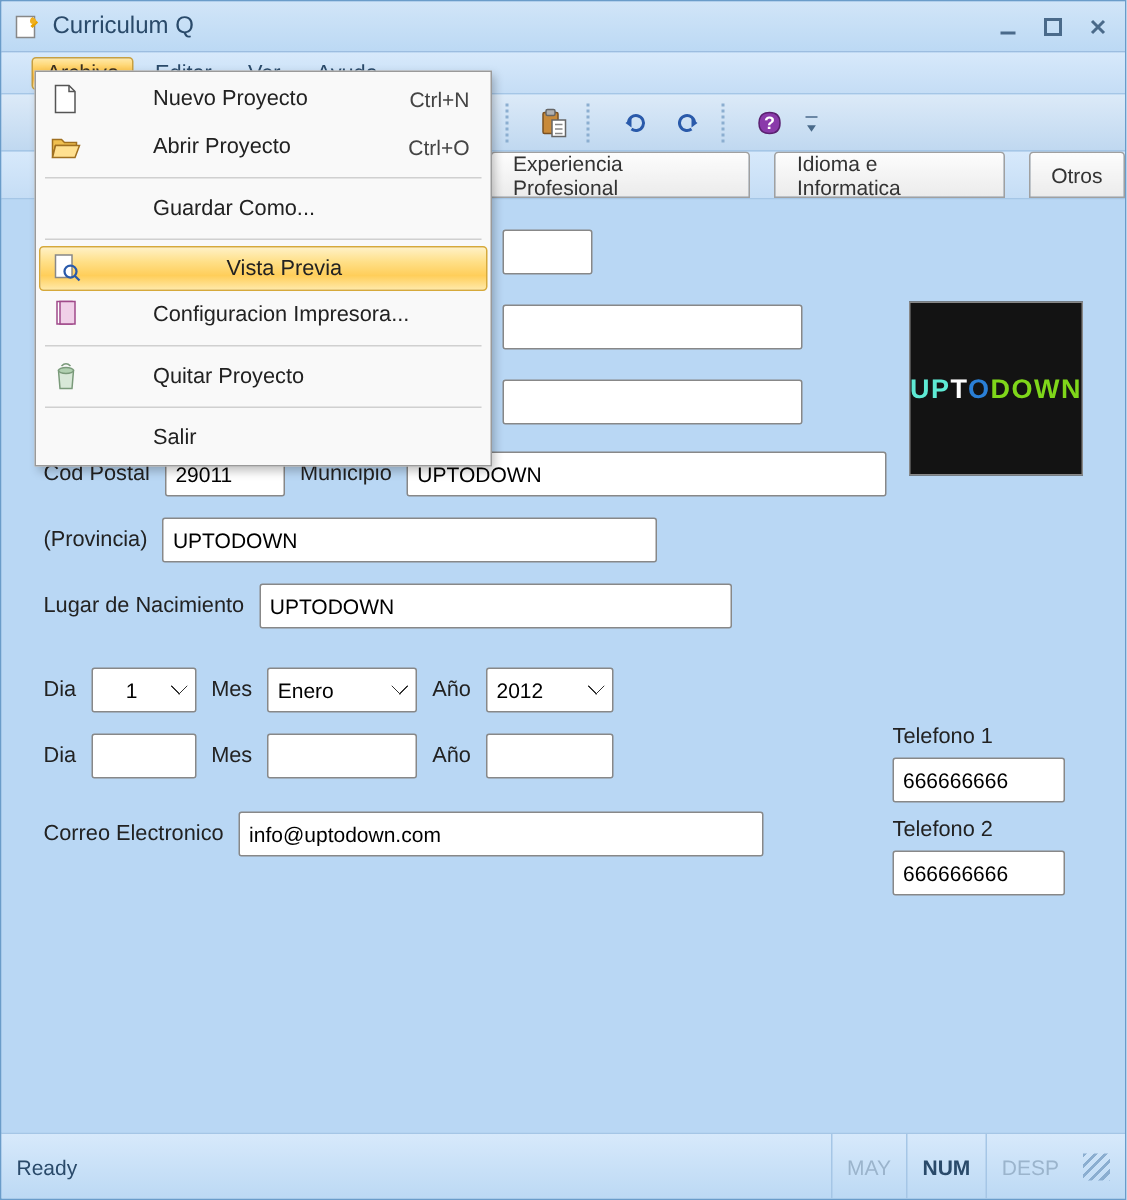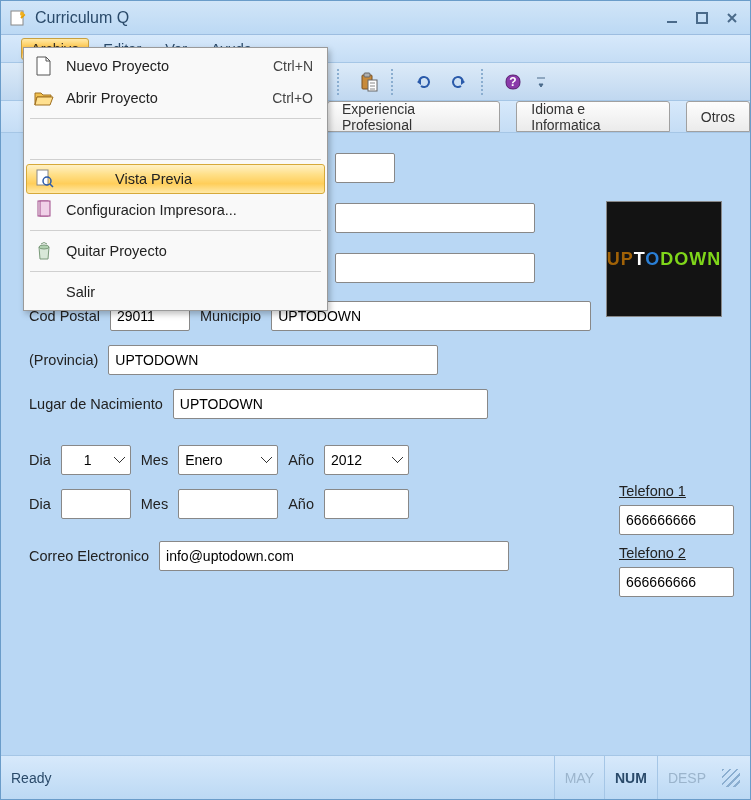--- a/index.html
+++ b/index.html
@@ -17,38 +17,38 @@
     .toolbar .grip { width:6px; height:26px; border-left:2px dotted #8baed0; margin-right:4px; }
     .toolbtn { width:28px; height:28px; display:flex; align-items:center; justify-content:center; cursor:pointer; border-radius:2px; }
     .tabs { height:32px; background: linear-gradient(#d7e9fb,#c5ddf5); border-bottom:1px solid #a5c6e6; display:flex; align-items:stretch; padding-left:326px; gap:16px; }
     .tab { background:linear-gradient(#fdfdfd,#ebebeb); border:1px solid #a0a0a0; border-radius:3px 3px 0 0; padding: 5px 14px; font-size:14px; color:#333; cursor:pointer; display:flex; align-items:center; }
     .formarea { flex:1; background:#b9d7f4; padding: 20px 28px; position:relative; overflow:hidden; font-size:14.5px; color:#222; }
     .row { display:flex; align-items:center; gap:10px; margin-bottom:14px; flex-wrap:wrap; }
     .lbl { white-space:nowrap; }
     .input { background:#fff; border:1px solid #888; height:30px; padding:3px 6px; font-size:14px; border-radius:2px; }
     .logo { position:absolute; top:68px; right:28px; width:116px; height:116px; border:1px solid #888; background:#131313; display:flex; align-items:center; justify-content:center; }
     .logo-text { font-size:18px; font-weight:bold; letter-spacing:1px; }
-    .logo-text .u1{color:#a16207;} .logo-text .t{color:#fff;} .logo-text .o{color:#2a7fd6;} .logo-text .d{color:#7fd61a;}
+    .logo-text .u1{color:#5eead4;} .logo-text .t{color:#fff;} .logo-text .o{color:#2a7fd6;} .logo-text .d{color:#7fd61a;}
     .statusbar { height:44px; background:linear-gradient(#d7e9fb,#bcd9f4); border-top:1px solid #a5c6e6; display:flex; align-items:center; padding:0 10px; font-size:14px; color:#2a4a6a; }
     .statusbar .spacer{flex:1;}
     .statusbar .ind { padding:0 10px; color:#9bb4cc; border-left:1px solid #a5c6e6; height:100%; display:flex; align-items:center; }
     .statusbar .ind.on { color:#2a4a6a; font-weight:bold; }
     .grip-corner { width:18px; height:18px; background:repeating-linear-gradient(135deg,#8baed0 0 2px,transparent 2px 5px); margin-left:6px; }
 
     
     .dropdown { position:absolute; top:46px; left:22px; width:305px; background:#f9f9f9; border:1px solid #9a9a9a; box-shadow:2px 3px 6px rgba(0,0,0,0.25); z-index:100; padding:2px 0; }
     .dd-row { display:flex; align-items:center; height:32px; padding:0 14px 0 8px; cursor:pointer; position:relative; }
     .dd-row.highlight { background:linear-gradient(#fff1c6,#ffe089,#ffce5a,#ffe9a8); border:1px solid #d6a93a; border-radius:3px; margin:0 2px; padding:0 12px 0 6px; height:30px;gap:48px; }
     .dd-icon { width:24px; height:24px; display:flex; align-items:center; justify-content:center; margin-right:10px; flex-shrink:0; }
-    .dd-label { flex:1; font-size:14.5px; color:#222; }
+    .dd-label { flex:1; font-size:14.5px; color:#222;margin-left:36px; }
     .dd-shortcut { font-size:14px; color:#444; }
     .dd-sep { height:1px; background:#d0d0d0; margin:4px 6px; }
 
     
-    .phoneblock { position:absolute; right:16px; top:340px; width:115px;text-decoration:underline; }
+    .phoneblock { position:absolute; right:40px; top:340px; width:115px; }
     .phoneblock .lbl { margin-top:10px; display:block; }
     .phoneblock .input { width:100%; margin-top:6px; }
 
     select.input { appearance:none; padding-right:22px; background-image:linear-gradient(45deg,transparent 45%,#333 45% 55%,transparent 55%),linear-gradient(-45deg,transparent 45%,#333 45% 55%,transparent 55%); background-position:right 10px center,right 5px center; background-size:6px 6px; background-repeat:no-repeat; }
 
     svg { display:block; }
   </style>
 </head>
 <body>
 
@@ -224,20 +224,21 @@
             <path d="M1 4h6l2 2h8v2H3l-2 8V4Z" fill="#f0c050" stroke="#a07020"></path>
             <path d="M3 8h16l-3 8H1Z" fill="#ffe090" stroke="#a07020"></path>
           </svg>
         </span>
       <span class="dd-label">Abrir Proyecto</span>
       <span class="dd-shortcut">Ctrl+O</span>
     </div>
     <div class="dd-sep"></div>
     <div class="dd-row">
       <span class="dd-icon"></span>
+      <span class="dd-label">Guardar Como...</span>
     </div>
     <div class="dd-sep"></div>
     <div class="dd-row highlight">
       <span class="dd-icon">
           <svg width="20" height="20" viewBox="0 0 20 20">
             <rect x="2" y="1" width="11" height="15" fill="#fff" stroke="#888"></rect>
             <circle cx="12" cy="12" r="4" fill="none" stroke="#2a5aaa" stroke-width="1.5"></circle>
             <path d="M15 15l3 3" stroke="#2a5aaa" stroke-width="1.5"></path>
           </svg>
         </span>

